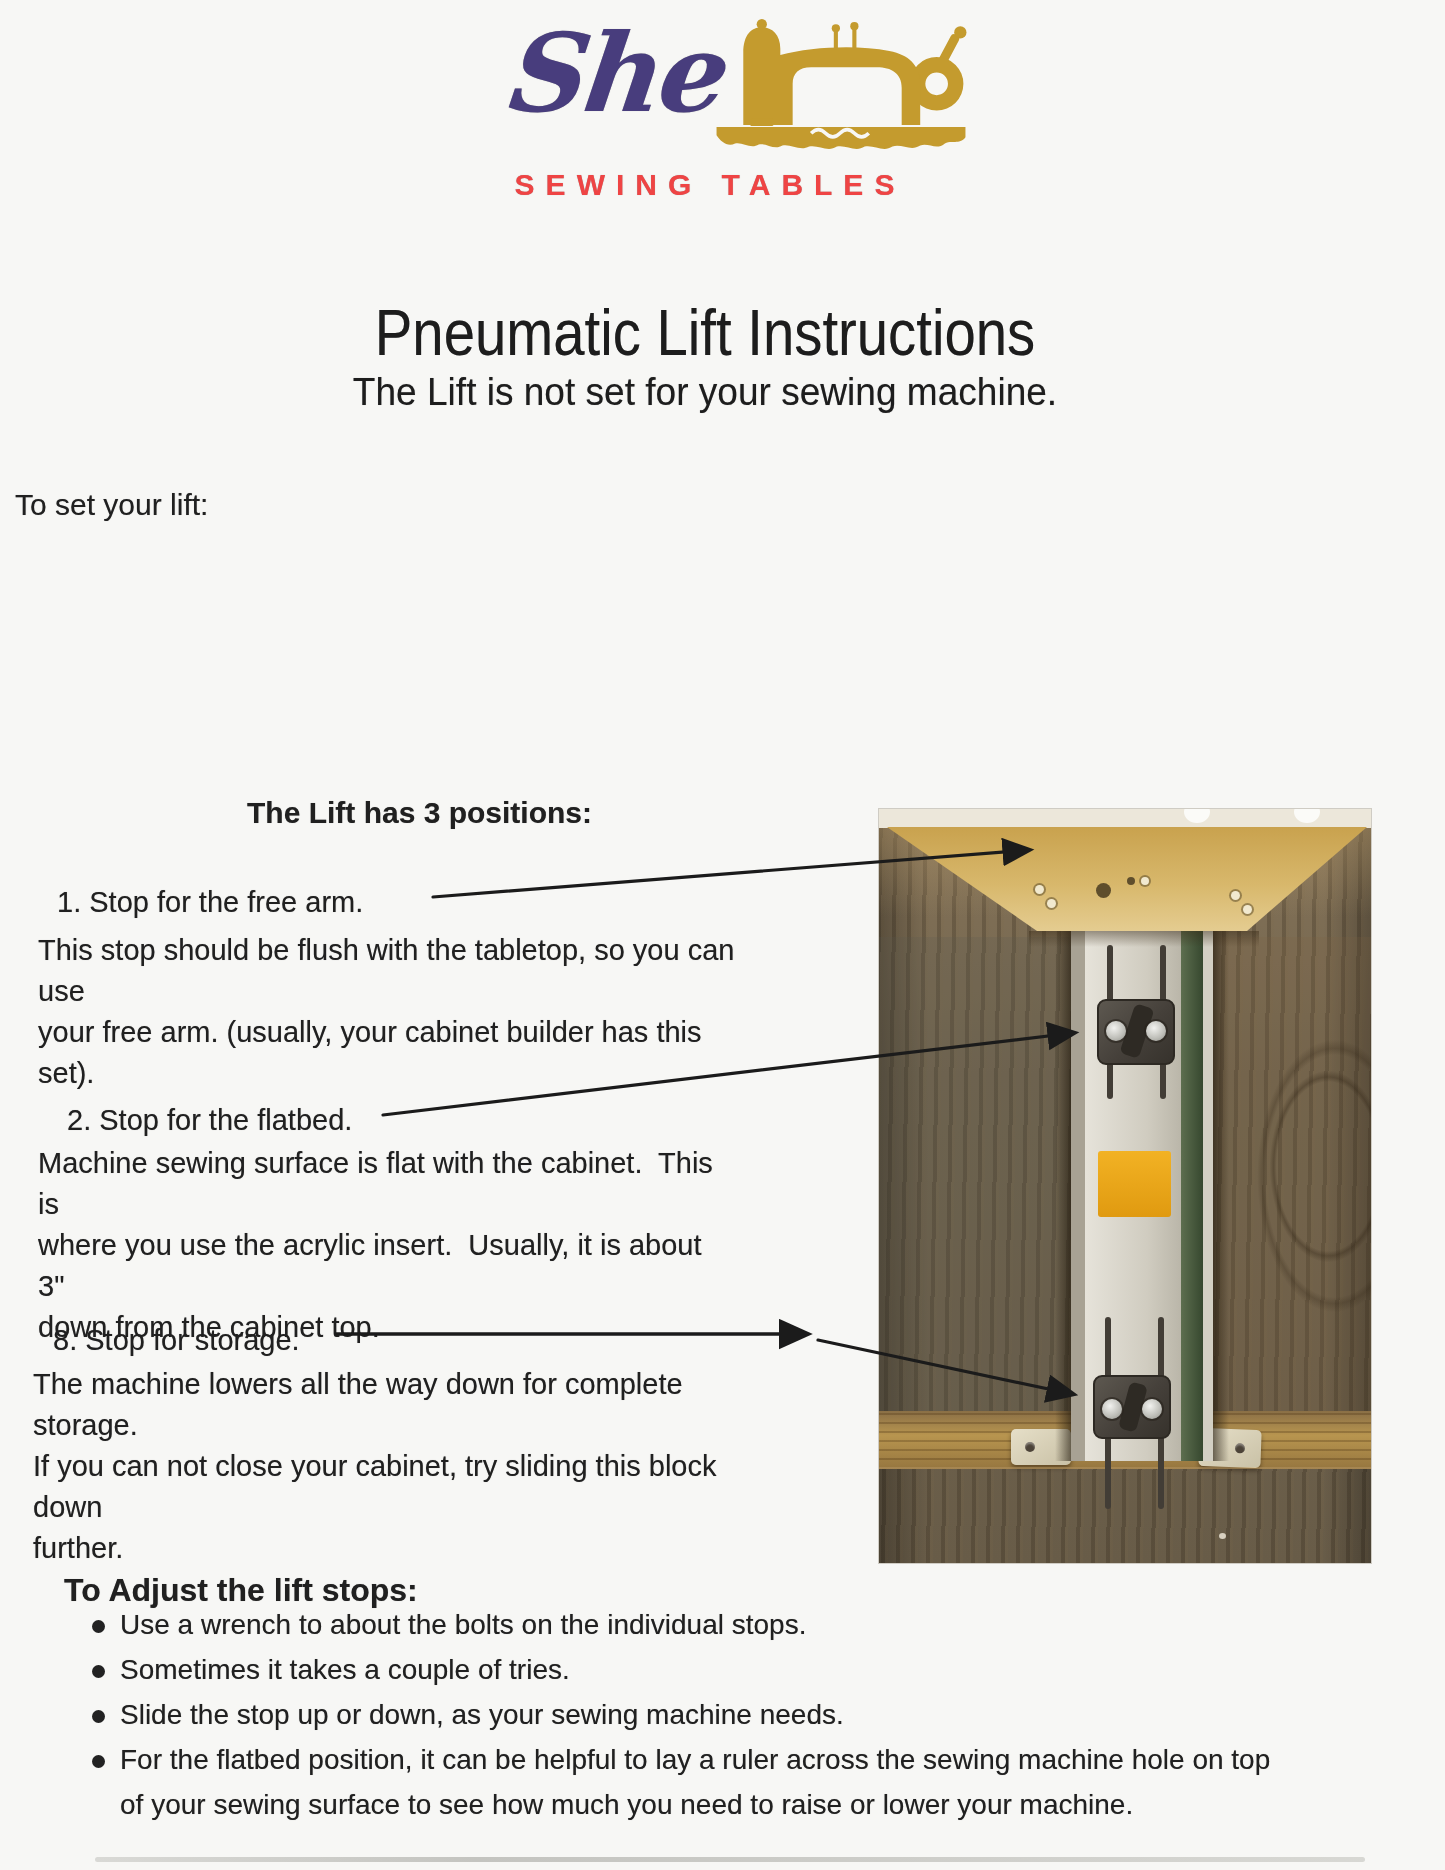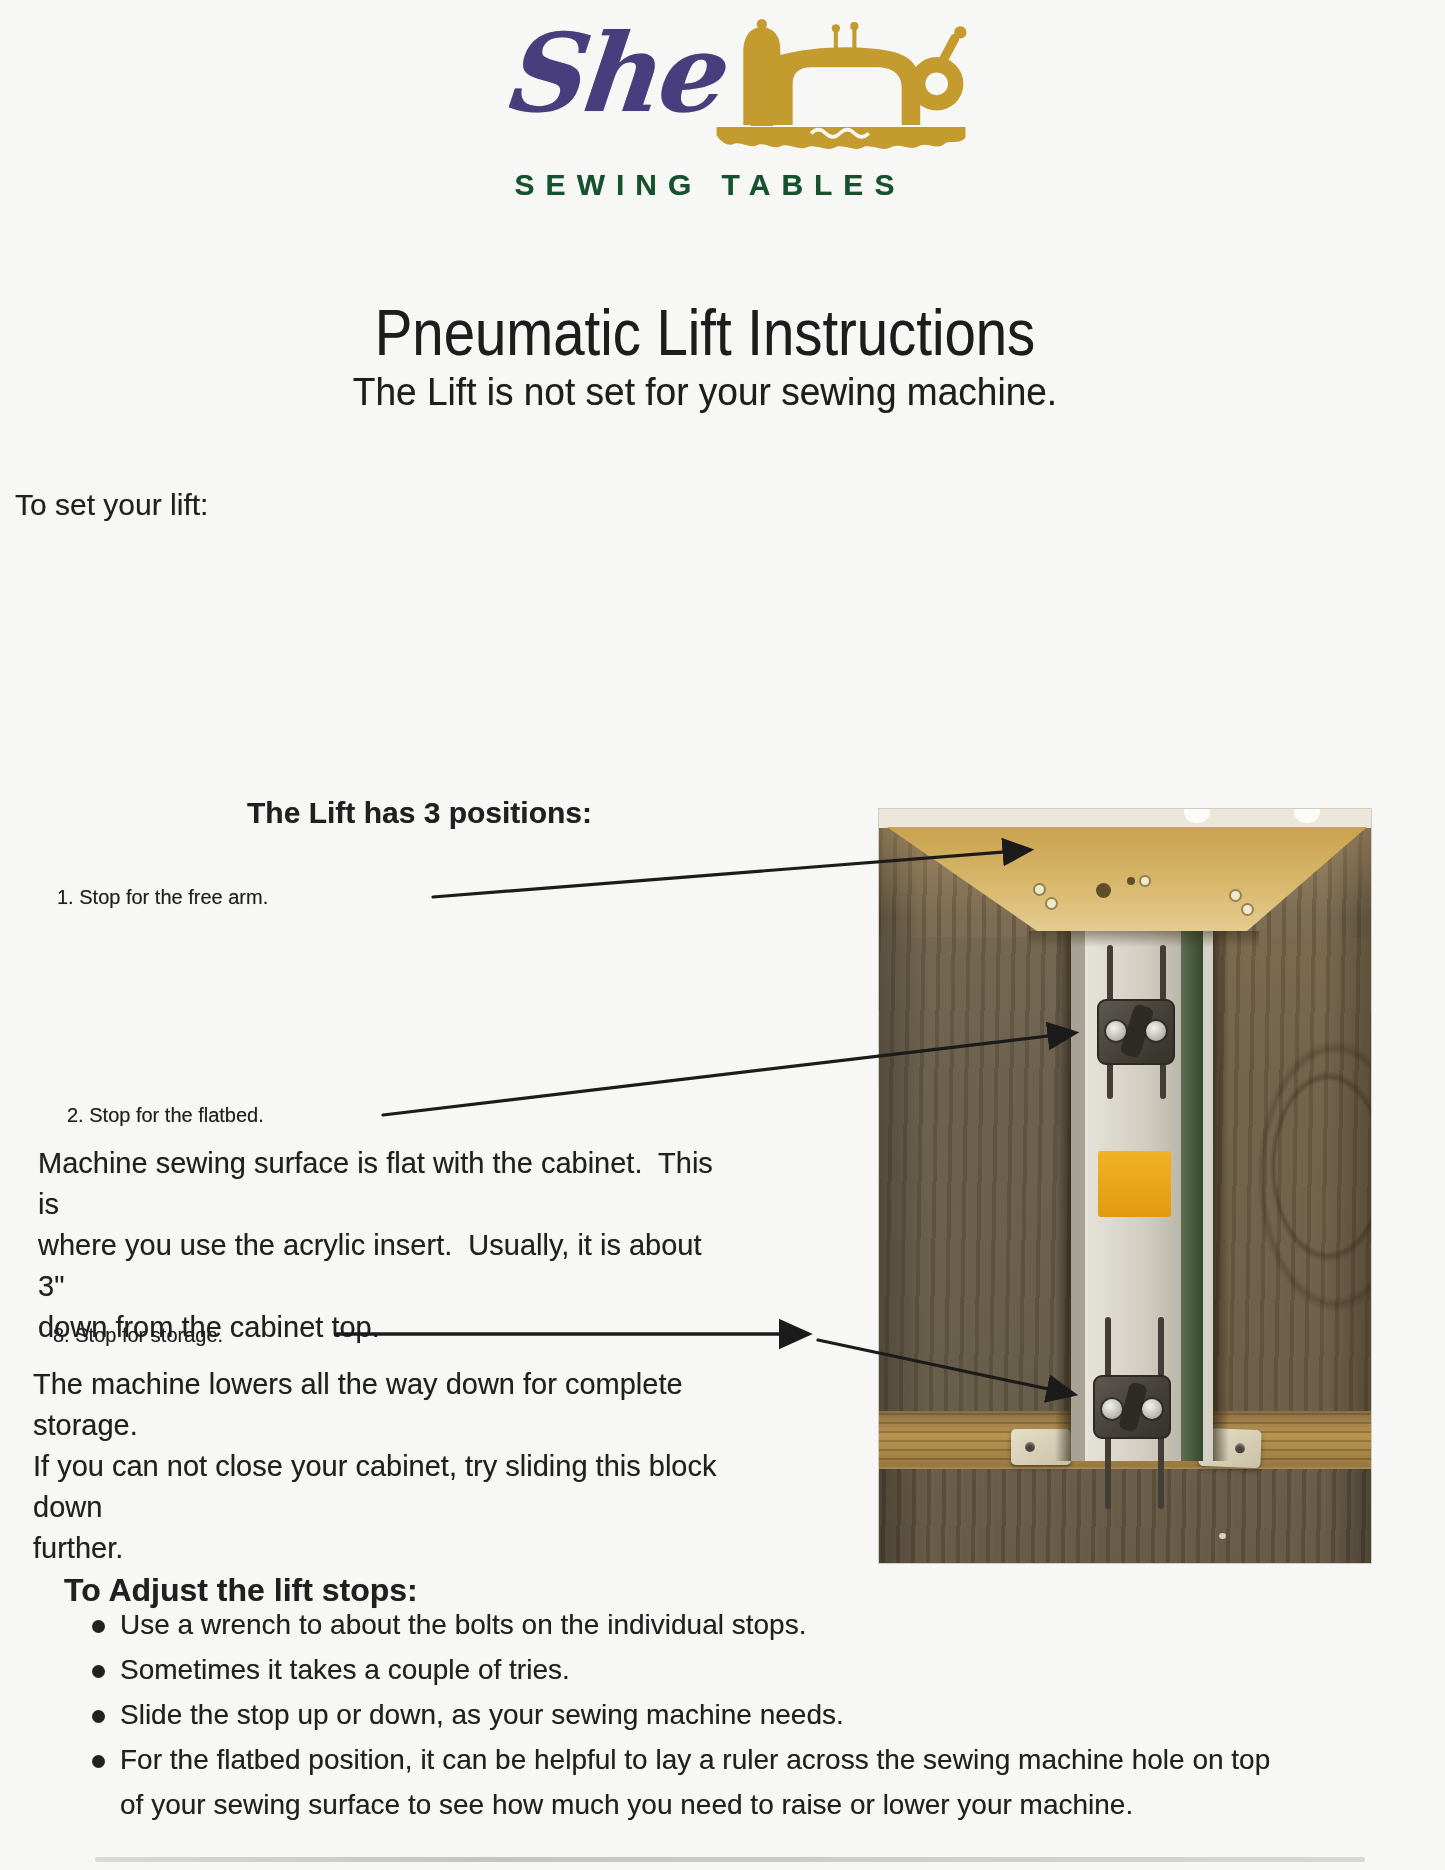--- a/index.html
+++ b/index.html
@@ -13,21 +13,21 @@
 
   
   .logo-script {
     left:512px; top:14px; font-family:"DejaVu Serif", serif; font-style:italic;
     font-weight:bold; font-size:108px; line-height:1.1; color:#483d7d;
     transform:skewX(-8deg); letter-spacing:-4px;
   }
   .logo-machine { left:712px; top:18px; width:258px; height:144px; }
   .logo-wordmark {
     left:710px; top:168px; transform:translateX(-50%);
-    font-size:30px; font-weight:600; letter-spacing:11px; color:#14532d; white-space:nowrap;
+    font-size:30px; font-weight:600; letter-spacing:11px; color:#ef4444; white-space:nowrap;
   }
 
   
   .doc-title {
     left:705px; top:296px; transform:translateX(-50%) scaleX(0.88);
     font-size:64px; white-space:nowrap; color:#1d1d1d;
   }
   .doc-subtitle {
     left:705px; top:370px; transform:translateX(-50%) scaleX(0.95);
     font-size:39px; white-space:nowrap; color:#1d1d1d;
@@ -43,21 +43,21 @@
   ul.blist li::before {
     content:""; position:absolute; left:2px; top:18px;
     width:13px; height:13px; border-radius:50%; background:#222;
   }
   .set-list { left:42px; top:528px; width:1190px; font-size:29px; line-height:48px; }
   .adj-list { left:90px; top:1602px; width:1290px; font-size:28px; line-height:45px; }
   .adj-list li { padding-left:28px; }
   .adj-list li::before { width:11px; height:11px; top:17px; }
 
   
-  .pos-label { font-size:20px; white-space:nowrap; }
+  .pos-label { font-size:29px; white-space:nowrap; }
   .pos-desc  { font-size:29px; line-height:41px; }
   .p1l { left:57px; top:886px; }
   .p1d { left:38px; top:930px; width:700px; }
   .p2l { left:67px; top:1104px; }
   .p2d { left:38px; top:1143px; width:680px; }
   .p3l { left:53px; top:1324px; }
   .p3d { left:33px; top:1364px; width:720px; }
 
   
   .photo {
@@ -174,20 +174,22 @@
   <div class="abs logo-wordmark txt">SEWING TABLES</div>
 
   <div class="abs doc-title txt">Pneumatic Lift Instructions</div>
   <div class="abs doc-subtitle txt">The Lift is not set for your sewing machine.</div>
 
   <div class="abs h-set txt">To set your lift:</div>
 
   <div class="abs h-pos txt">The Lift has 3 positions:</div>
 
   <div class="abs pos-label p1l txt">1. Stop for the free arm.</div>
+  <div class="abs pos-desc  p1d txt">This stop should be flush with the tabletop, so you can use
+your free arm. (usually, your cabinet builder has this set).</div>
 
   <div class="abs pos-label p2l txt">2. Stop for the flatbed.</div>
   <div class="abs pos-desc  p2d txt">Machine sewing surface is flat with the cabinet.  This is
 where you use the acrylic insert.  Usually, it is about 3"
 down from the cabinet top.</div>
 
   <div class="abs pos-label p3l txt">8.  Stop for storage.</div>
   <div class="abs pos-desc  p3d txt">The machine lowers all the way down for complete storage.
 If you can not close your cabinet, try sliding this block down
 further.</div>

